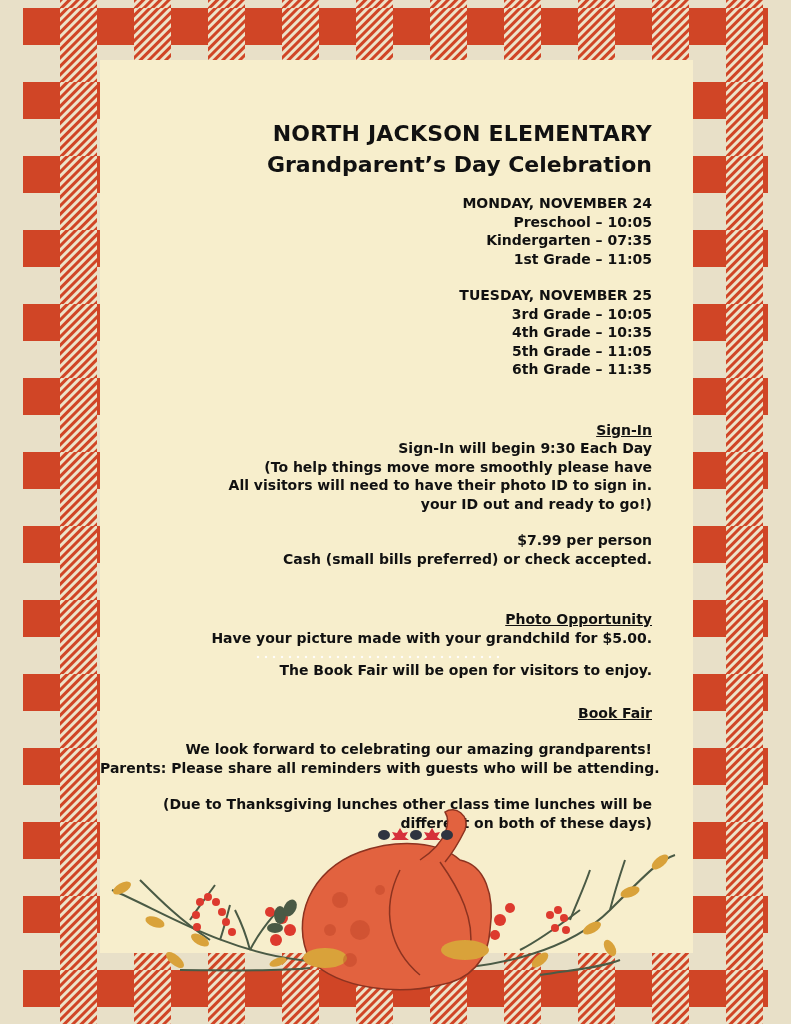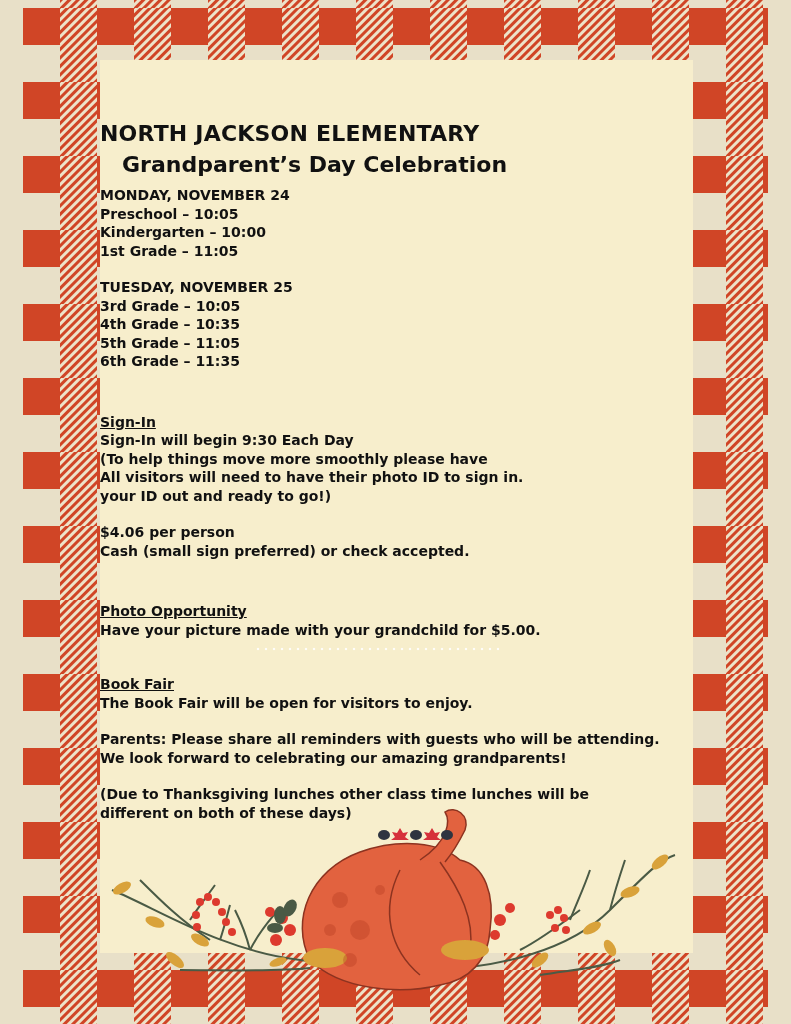--- a/index.html
+++ b/index.html
@@ -14,21 +14,21 @@
       linear-gradient(rgba(0,0,0,0), rgba(0,0,0,0));
     overflow: hidden;
   }
   .gingham svg { display: block; }
   .panel {
     position: absolute; left: 100px; top: 60px; width: 593px; height: 893px;
     background: #F7EECC;
   }
   .content {
     position: absolute; left: 100px; top: 60px; width: 552px;
-    text-align: left; color: #111;
+    text-align: right; color: #111;
     font-family: "DejaVu Sans", sans-serif;
   }
   .title1 {
     margin-top: 60px; font-size: 22px; font-weight: bold; letter-spacing: 0.2px;
     line-height: 28px;
   }
   .title2 {
     font-size: 22px; font-weight: bold; line-height: 34px; padding-left: 22px;
   }
   .sec { margin-top: 14px; }
@@ -70,24 +70,24 @@
     <rect x="0" y="0" width="745" height="1024" fill="url(#gingham)"></rect>
   </svg>
 </div>
 
 <div class="panel"></div>
 
 <div class="content">
   <div class="title1">NORTH JACKSON ELEMENTARY</div>
   <div class="title2">Grandparent’s Day Celebration</div>
 
-  <div class="sec" style="margin-top:4px">
+  <div class="sec" style="margin-top:12px">
     <div class="line">MONDAY, NOVEMBER 24</div>
     <div class="line">Preschool – 10:05</div>
-    <div class="line">Kindergarten – 10:00</div>
+    <div class="line">Kindergarten – 07:35</div>
     <div class="line">1st Grade – 11:05</div>
   </div>
 
   <div class="gap"></div>
   <div>
     <div class="line">TUESDAY, NOVEMBER 25</div>
     <div class="line">3rd Grade – 10:05</div>
     <div class="line">4th Grade – 10:35</div>
     <div class="line">5th Grade – 11:05</div>
     <div class="line">6th Grade – 11:35</div>
@@ -97,40 +97,40 @@
   <div>
     <div class="line head">Sign-In</div>
     <div class="line">Sign-In will begin 9:30 Each Day</div>
     <div class="line">(To help things move more smoothly please have</div>
     <div class="line">All visitors will need to have their photo ID to sign in.</div>
     <div class="line">your ID out and ready to go!)</div>
   </div>
 
   <div class="gap"></div>
   <div>
-    <div class="line">$4.06 per person</div>
-    <div class="line">Cash (small sign preferred) or check accepted.</div>
+    <div class="line">$7.99 per person</div>
+    <div class="line">Cash (small bills preferred) or check accepted.</div>
   </div>
 
   <div class="gap"></div>
   <div>
     <div class="line head">Photo Opportunity</div>
     <div class="line">Have your picture made with your grandchild for $5.00.</div>
   </div>
 
   <div class="dots"></div>
   <div style="margin-top:2px">
+    <div class="line">The Book Fair will be open for visitors to enjoy.</div>
     <div class="line head">Book Fair</div>
-    <div class="line">The Book Fair will be open for visitors to enjoy.</div>
-  </div>
-
-  <div class="gap"></div>
-  <div>
+  </div>
+
+  <div class="gap"></div>
+  <div>
+    <div class="line">We look forward to celebrating our amazing grandparents!</div>
     <div class="line">Parents: Please share all reminders with guests who will be attending.</div>
-    <div class="line">We look forward to celebrating our amazing grandparents!</div>
   </div>
 
   <div class="gap"></div>
   <div>
     <div class="line">(Due to Thanksgiving lunches other class time lunches will be</div>
     <div class="line">different on both of these days)</div>
   </div>
 </div>
 
 <div class="illus">

